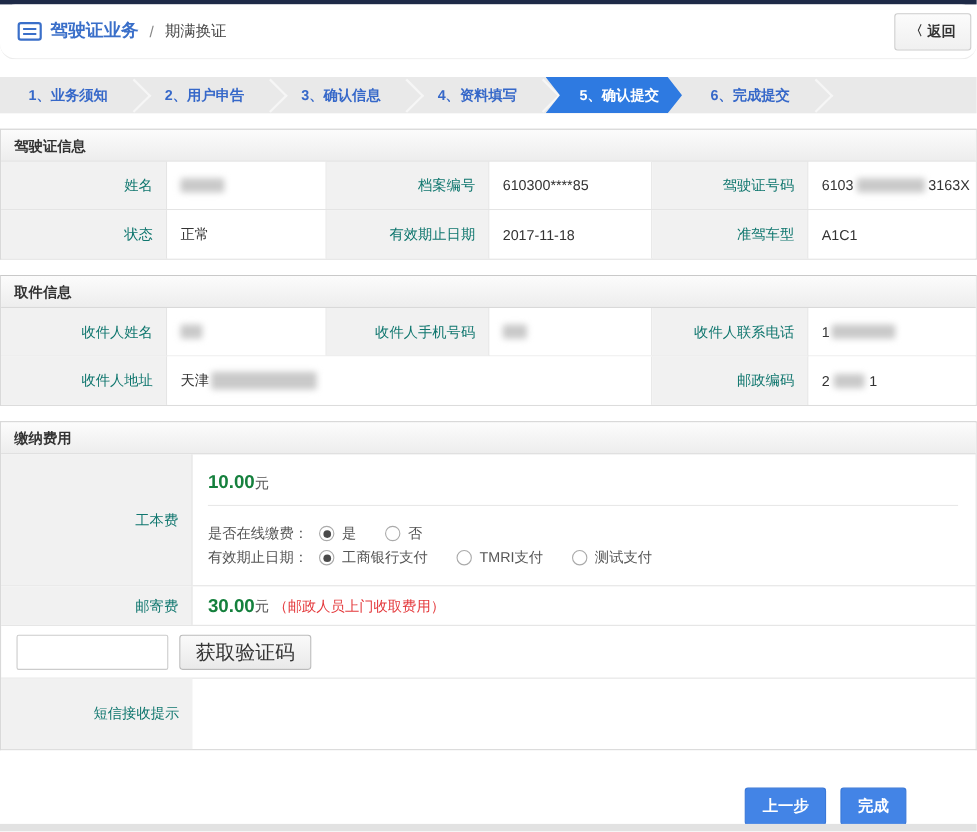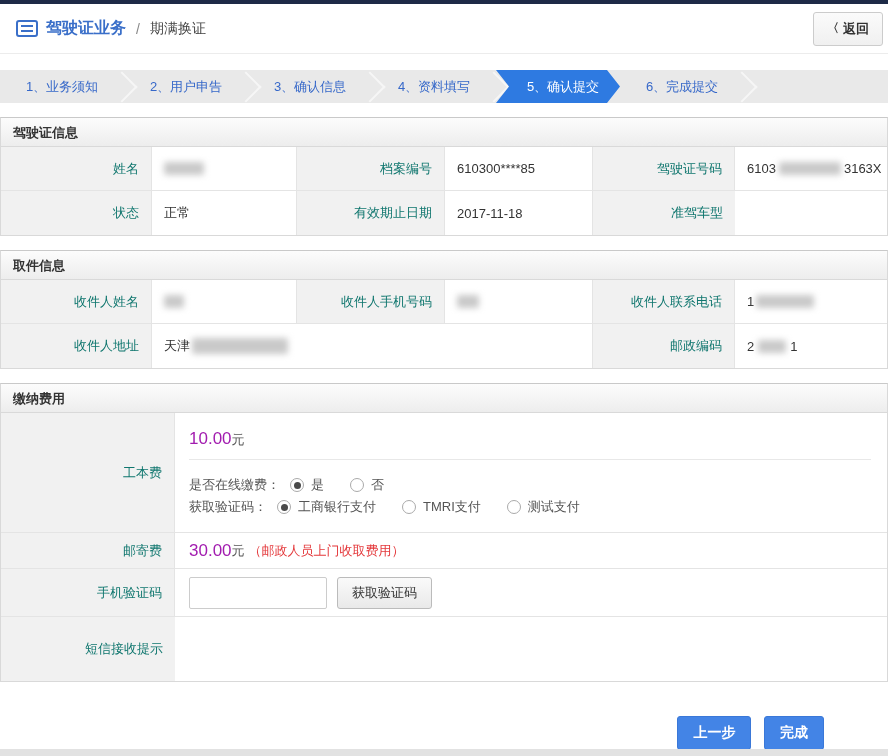--- a/index.html
+++ b/index.html
@@ -6,39 +6,39 @@
   html, body { background: #fff; }
   body {
     width: 888px; height: 756px; position: relative;
     font-family: "Liberation Sans", "DejaVu Sans", sans-serif;
     font-size: 13px; color: #333; overflow: hidden;
   }
   .topbar { height: 4px; background: #1e2a47; }
 
   
   .hdr { height: 50px; display: flex; align-items: center; justify-content: space-between;
-         padding: 0 5px 0 16px; border-bottom: 1px solid #ececec; background: #fff; }
+         padding: 0 5px 0 16px; border-bottom: 1px solid #ececec; background: #fff; border-radius: 14px; }
   .hdr-left { display: flex; align-items: center; gap: 8px; }
   .doc-icon { width: 22px; height: 17px; border: 2px solid #3a6fc9; border-radius: 3px;
               position: relative; display: inline-block; }
   .doc-icon::before { content: ""; position: absolute; left: 3px; right: 3px; top: 3px; height: 8px;
               background: repeating-linear-gradient(to bottom, #3a6fc9 0 2px, transparent 2px 5px); }
   .hdr-title { font-size: 16px; font-weight: bold; color: #3a6fc9; }
   .hdr-sep   { font-size: 14px; color: #888; margin: 0 2px; }
   .hdr-sub   { font-size: 14px; color: #444; }
   .back-btn { display: inline-flex; align-items: center; gap: 4px; padding: 7px 13px;
               background: linear-gradient(#fbfbfb, #f0f0f0); border: 1px solid #ccc; border-radius: 3px;
               font-size: 13px; color: #333; cursor: pointer; font-weight: bold;
               font-family: inherit; }
   .back-chevron { font-size: 12px; color: #333; }
 
   
   .steps { margin-top: 16px; height: 33px; background: #e9e9e9; display: flex; position: relative; }
   .step { width: 124px; position: relative; display: flex; align-items: center; justify-content: center;
-          font-size: 13px; font-weight: normal; color: #3668c9; }
+          font-size: 13px; font-weight: bold; color: #3668c9; }
   .step::after { content: ""; position: absolute; right: -9px; top: 50%; width: 20px; height: 20px;
           border-top: 2px solid #f6f6f6; border-right: 2px solid #f6f6f6;
           transform: translateY(-50%) rotate(45deg); z-index: 1; }
   .step.active { background: #2e7ae1; color: #fff; z-index: 2;
           clip-path: polygon(0 0, calc(100% - 13px) 0, 100% 50%, calc(100% - 13px) 100%, 0 100%, 13px 50%);
           padding-left: 10px; }
   .step.active::after { display: none; }
   .step-fill { flex: 1; }
 
   
@@ -53,39 +53,39 @@
   .val { background: #fff; padding-left: 12px; color: #333; }
   .w-l1 { width: 151px; } .w-v1 { width: 145px; }
   .w-l2 { width: 148px; } .w-v2 { width: 148px; }
   .w-l3 { width: 142px; } .w-v3 { width: 152px; }
   .w-span3 { width: 441px; }
   .blur { display: inline-block; height: 13px; background: #c9c9c9; border-radius: 2px;
           filter: blur(3px); vertical-align: middle; }
 
   
   .fee-lbl { width: 174px; } .fee-content { flex: 1; }
-  .fee-amount { font-size: 17px; font-weight: normal; color: #a21caf; }
+  .fee-amount { font-size: 17px; font-weight: bold; color: #15803d; }
   .fee-unit { font-size: 13px; font-weight: normal; color: #555; }
   .fee-note { font-size: 13px; color: #e4393c; margin-left: 4px; }
   .pf-content { display: flex; flex-direction: column; justify-content: center;
                 padding: 12px 16px 12px 14px; }
   .pf-divider { border-bottom: 1px solid #e8e8e8; margin: 10px 0 12px 0; }
   .radio-line { display: flex; align-items: center; color: #555; margin-top: 4px; }
   .radio-line:first-of-type { margin-top: 0; }
   .radio-q { margin-right: 10px; }
   .radio-opt { display: inline-flex; align-items: center; gap: 7px; margin-right: 26px; cursor: pointer; }
   .radio { width: 14px; height: 14px; border: 1px solid #aaa; border-radius: 50%; background: #fff;
            display: inline-flex; align-items: center; justify-content: center; flex: none; }
   .radio.checked::after { content: ""; width: 7px; height: 7px; background: #4a4a4a; border-radius: 50%; }
   .postage-row { min-height: 36px; }
   .sms-row { min-height: 48px; }
   .code-input { width: 138px; height: 32px; border: 1px solid #ccc; border-radius: 2px;
                 margin-right: 10px; padding: 0 8px; font-size: 13px; font-family: inherit; }
   .code-btn { height: 32px; padding: 0 14px; background: linear-gradient(#fafafa, #e9e9e9);
-              border: 1px solid #bbb; border-radius: 3px; font-size: 13px; color: #333;
+              border: 1px solid #bbb; border-radius: 3px; font-size: 18px; color: #333;
               cursor: pointer; font-family: Liberation Mono, monospace; }
   .notice-row { min-height: 64px; }
   .notice-text { color: #b25454; line-height: 30px; padding: 5px 14px 5px 14px; }
 
   
   .footer { margin-top: 34px; text-align: right; padding-right: 64px; }
   .btn-blue { display: inline-block; background: #4384e6; color: #fff; border: 1px solid #3a78d8;
               border-radius: 3px; padding: 7px 15px; font-size: 14px; font-weight: bold;
               cursor: pointer; margin-left: 9px; font-family: inherit; }
   .bottom-edge { position: absolute; left: 0; right: 0; bottom: 0; height: 7px; background: #e2e2e2; }
@@ -145,20 +145,21 @@
       <span class="blur" style="width:62px;margin:0 3px"></span>
       <span>3163X</span>
     </div>
   </div>
   <div class="row">
     <div class="cell lbl w-l1">状态</div>
     <div class="cell val w-v1">正常</div>
     <div class="cell lbl w-l2">有效期止日期</div>
     <div class="cell val w-v2">2017-11-18</div>
     <div class="cell lbl w-l3">准驾车型</div>
+    <div class="cell val w-v3">A1C1</div>
   </div>
 </section>
 
 <section class="panel">
   <div class="panel-hd">取件信息</div>
   <div class="row">
     <div class="cell lbl w-l1">收件人姓名</div>
     <div class="cell val w-v1">
         <span class="blur" style="width:20px"></span>
       </div>
@@ -202,21 +203,21 @@
         <span class="radio-opt">
           <span class="radio checked"></span>
           <span>是</span>
         </span>
         <span class="radio-opt">
           <span class="radio"></span>
           <span>否</span>
         </span>
       </div>
       <div class="radio-line">
-        <span class="radio-q">获取验证码：</span>
+        <span class="radio-q">有效期止日期：</span>
         <span class="radio-opt">
           <span class="radio checked"></span>
           <span>工商银行支付</span>
         </span>
         <span class="radio-opt">
           <span class="radio"></span>
           <span>TMRI支付</span>
         </span>
         <span class="radio-opt">
           <span class="radio"></span>
@@ -229,21 +230,20 @@
   <div class="row postage-row">
     <div class="cell lbl fee-lbl">邮寄费</div>
     <div class="cell fee-content" style="padding-left:14px">
       <span class="fee-amount">30.00</span>
         <span class="fee-unit">元</span>
       <span class="fee-note">（邮政人员上门收取费用）</span>
     </div>
   </div>
 
   <div class="row sms-row">
-    <div class="cell lbl fee-lbl">手机验证码</div>
     <div class="cell fee-content" style="padding-left:14px">
       <input class="code-input" type="text" value="" style="">
       <button class="code-btn">获取验证码</button>
     </div>
   </div>
 
   <div class="row notice-row">
     <div class="cell lbl fee-lbl">短信接收提示</div>
   </div>
 </section>

